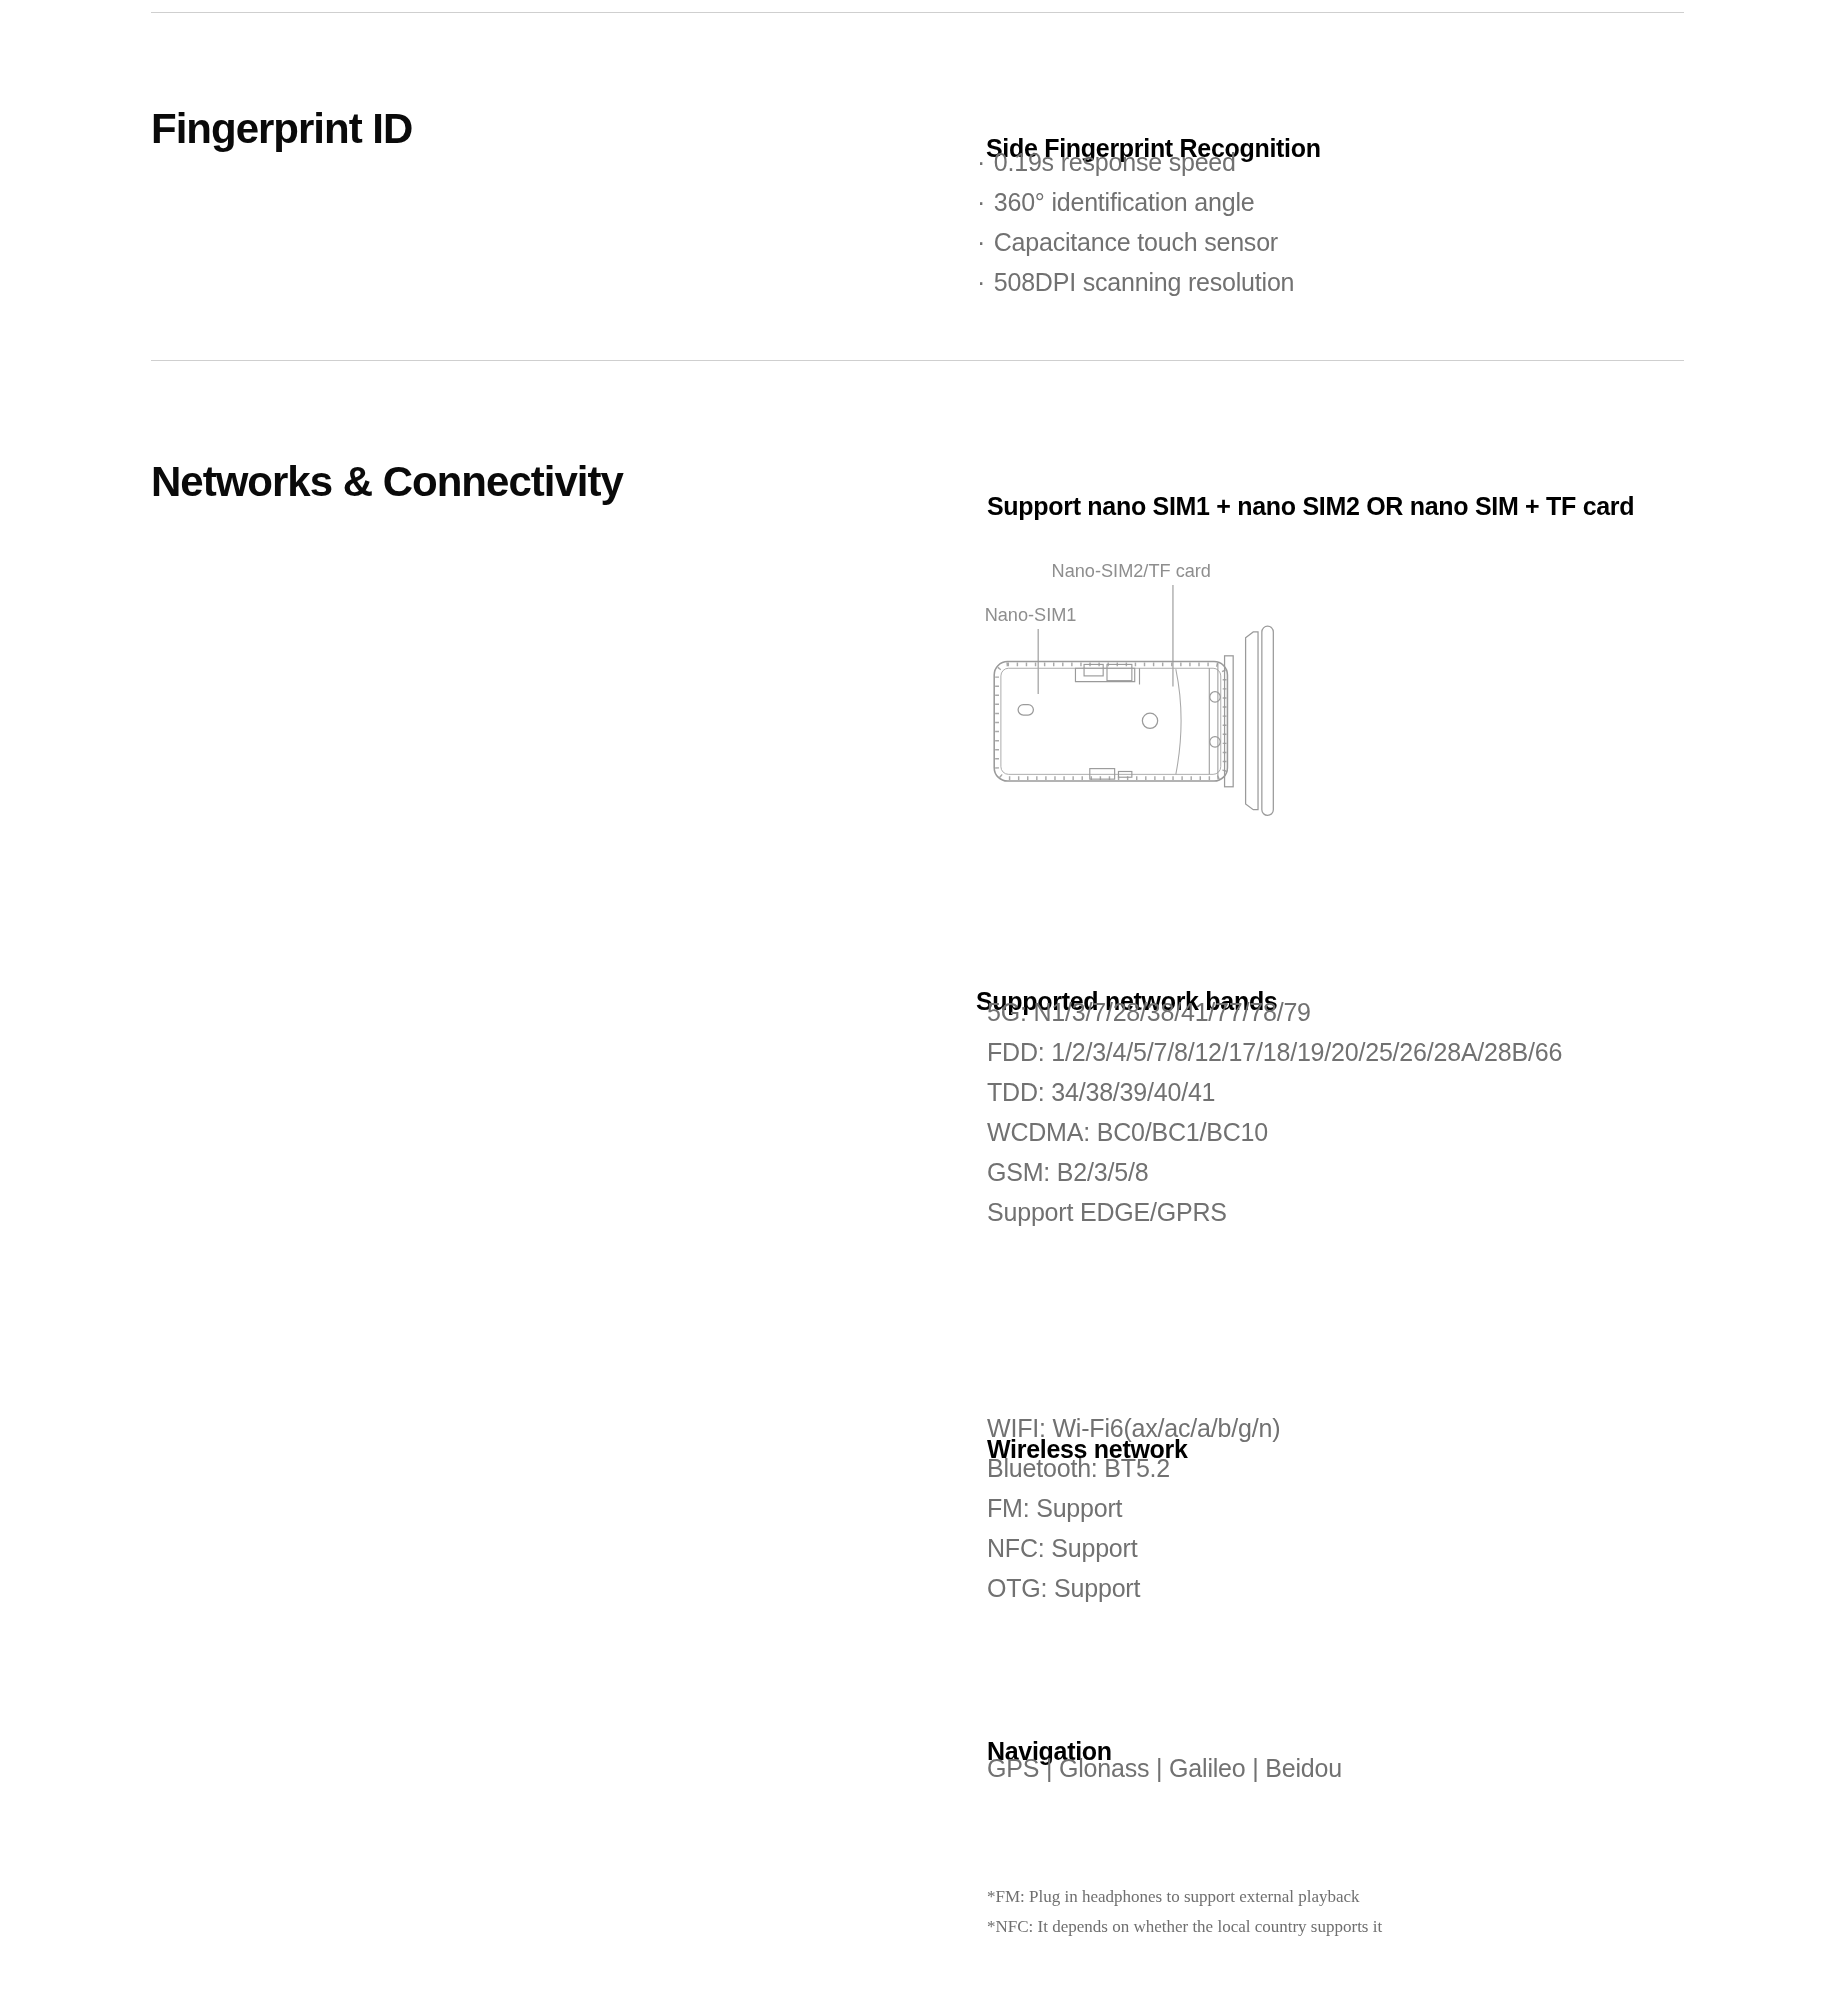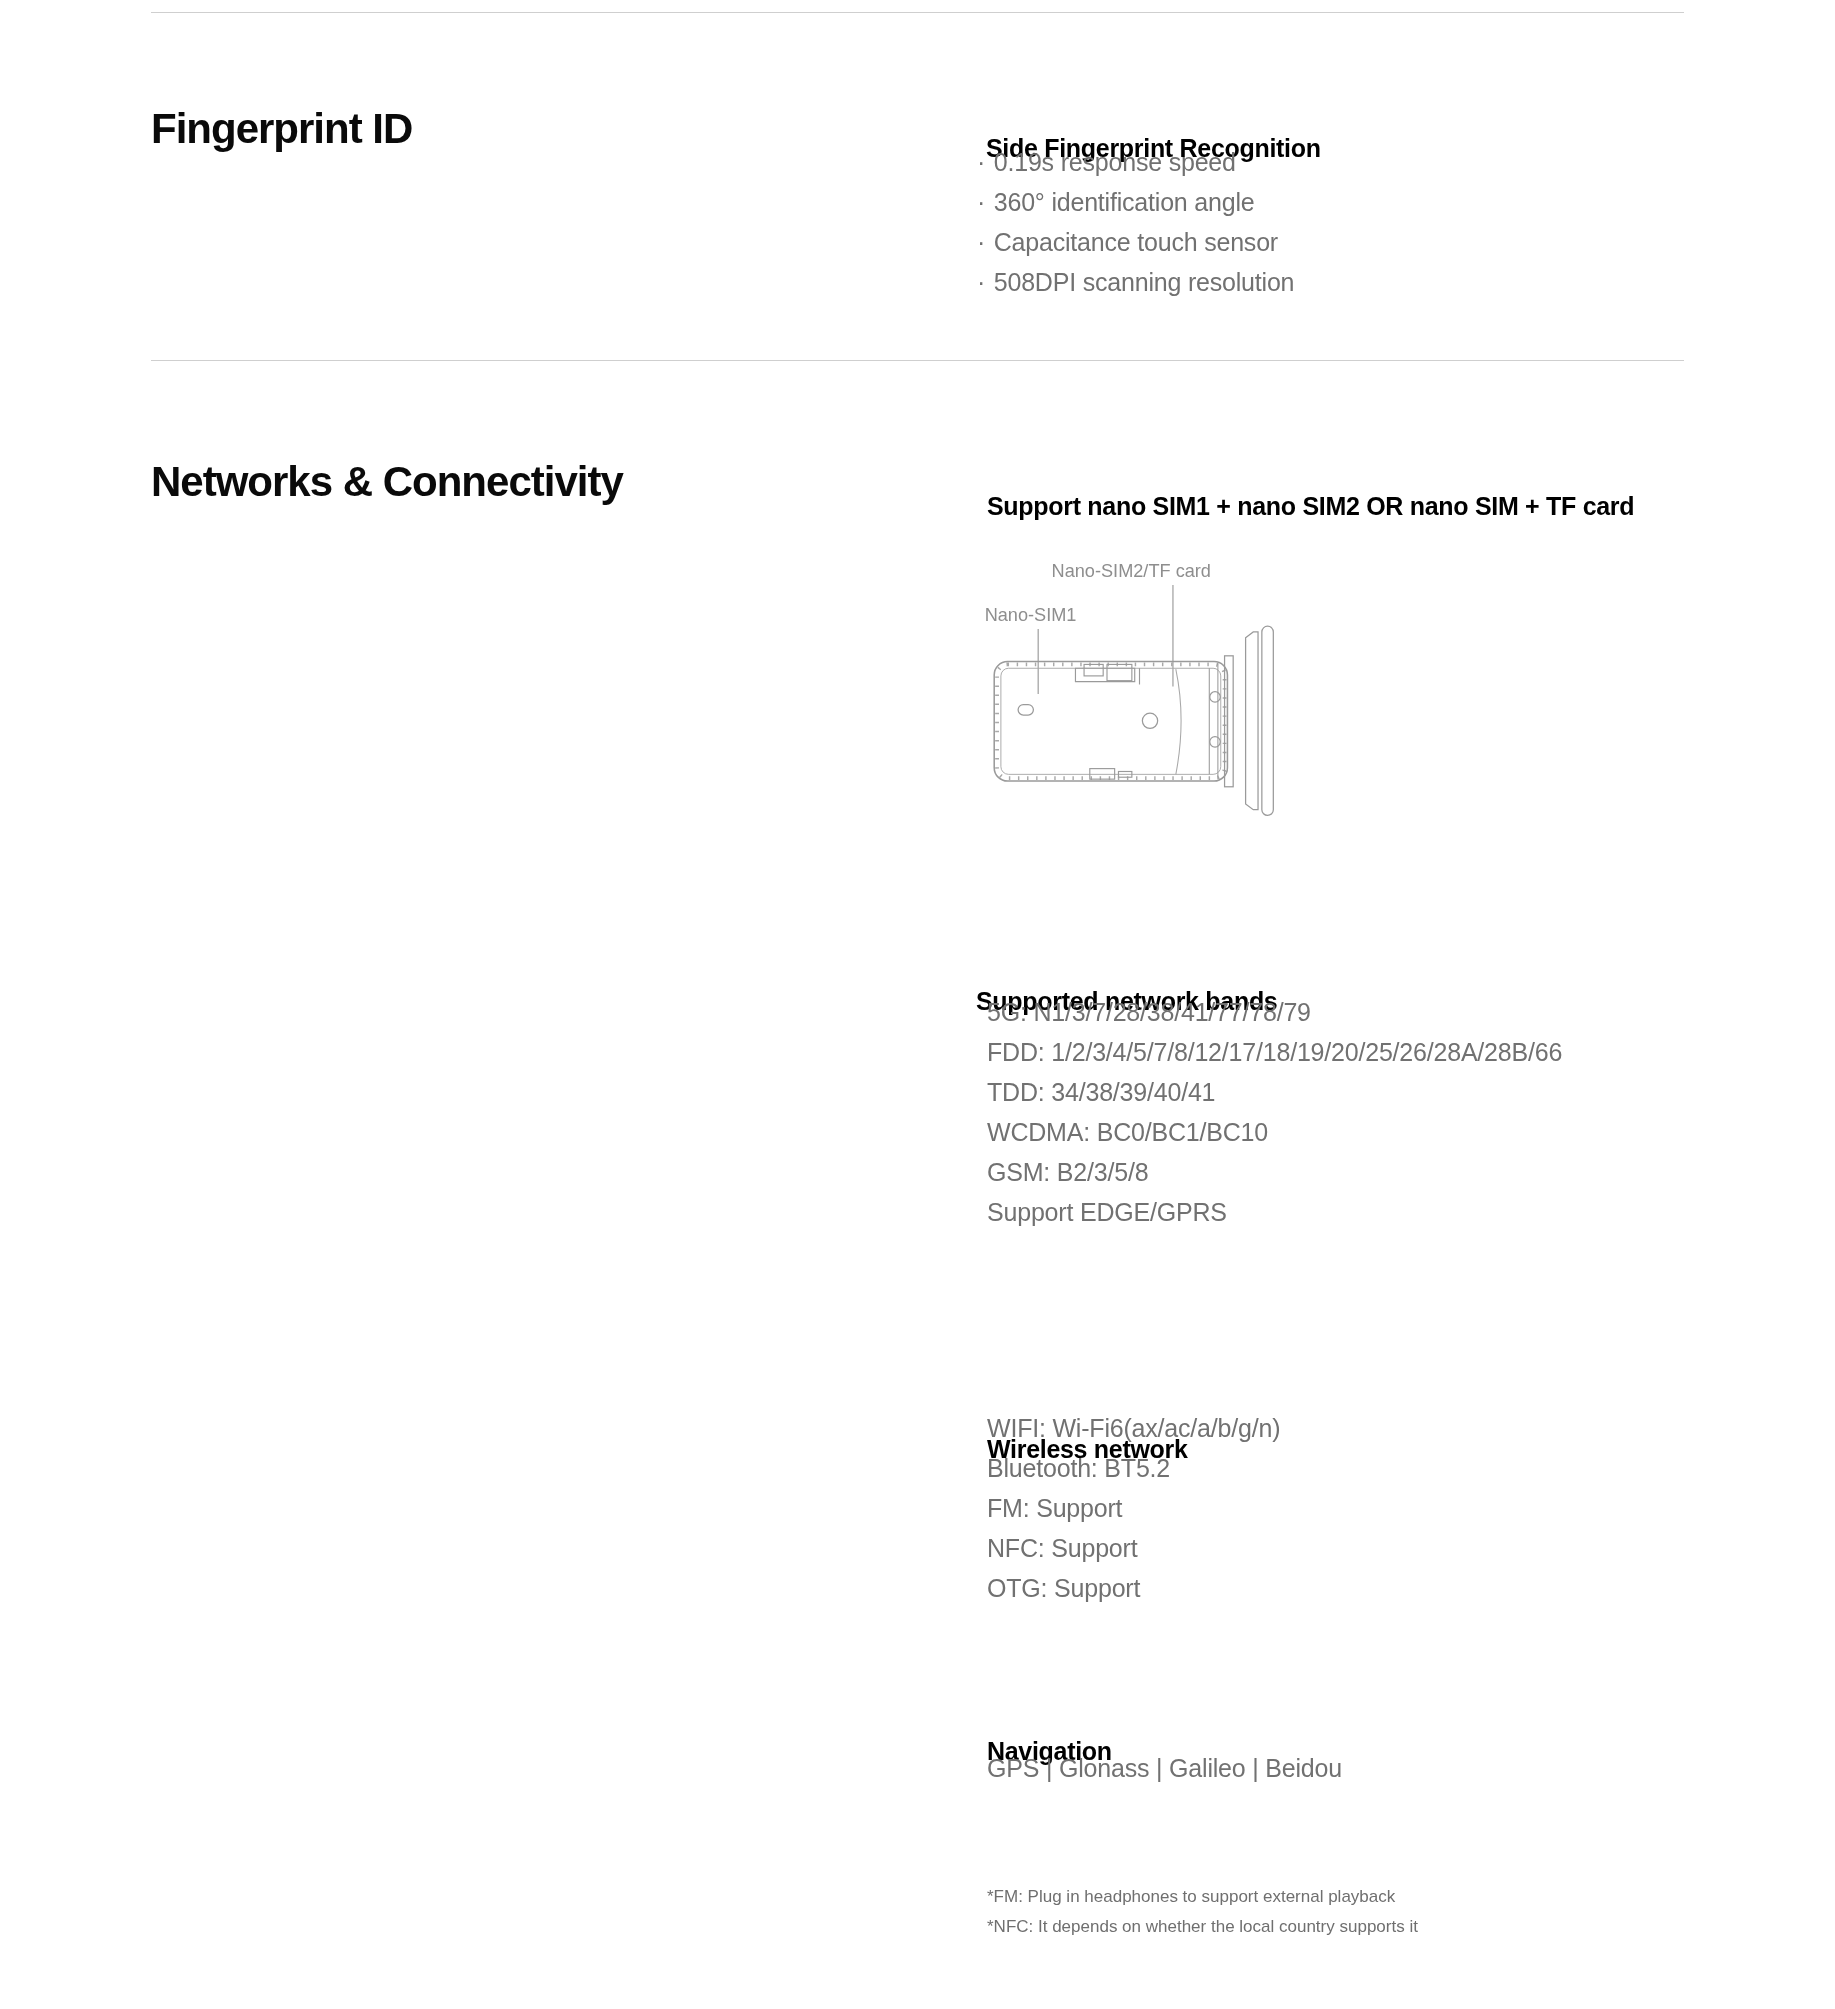--- a/index.html
+++ b/index.html
@@ -183,19 +183,19 @@
     <div class="body-line">FM: Support</div>
     <div class="body-line">NFC: Support</div>
     <div class="body-line">OTG: Support</div>
   </div>
 
   <h3 class="sub-heading" style="left:987px;top:1710px;">Navigation</h3>
   <div class="body-lines" style="top:1748px;">
     <div class="body-line">GPS | Glonass | Galileo | Beidou</div>
   </div>
 
-  <div class="footnotes" style="top:1882px;">
+  <div class="footnotes" style="top:1882px;font-family:Liberation Serif, serif;">
     <div class="footnote">*FM: Plug in headphones to support external playback</div>
     <div class="footnote">*NFC: It depends on whether the local country supports it</div>
   </div>
 
 </div>
 
 
 </body></html>

